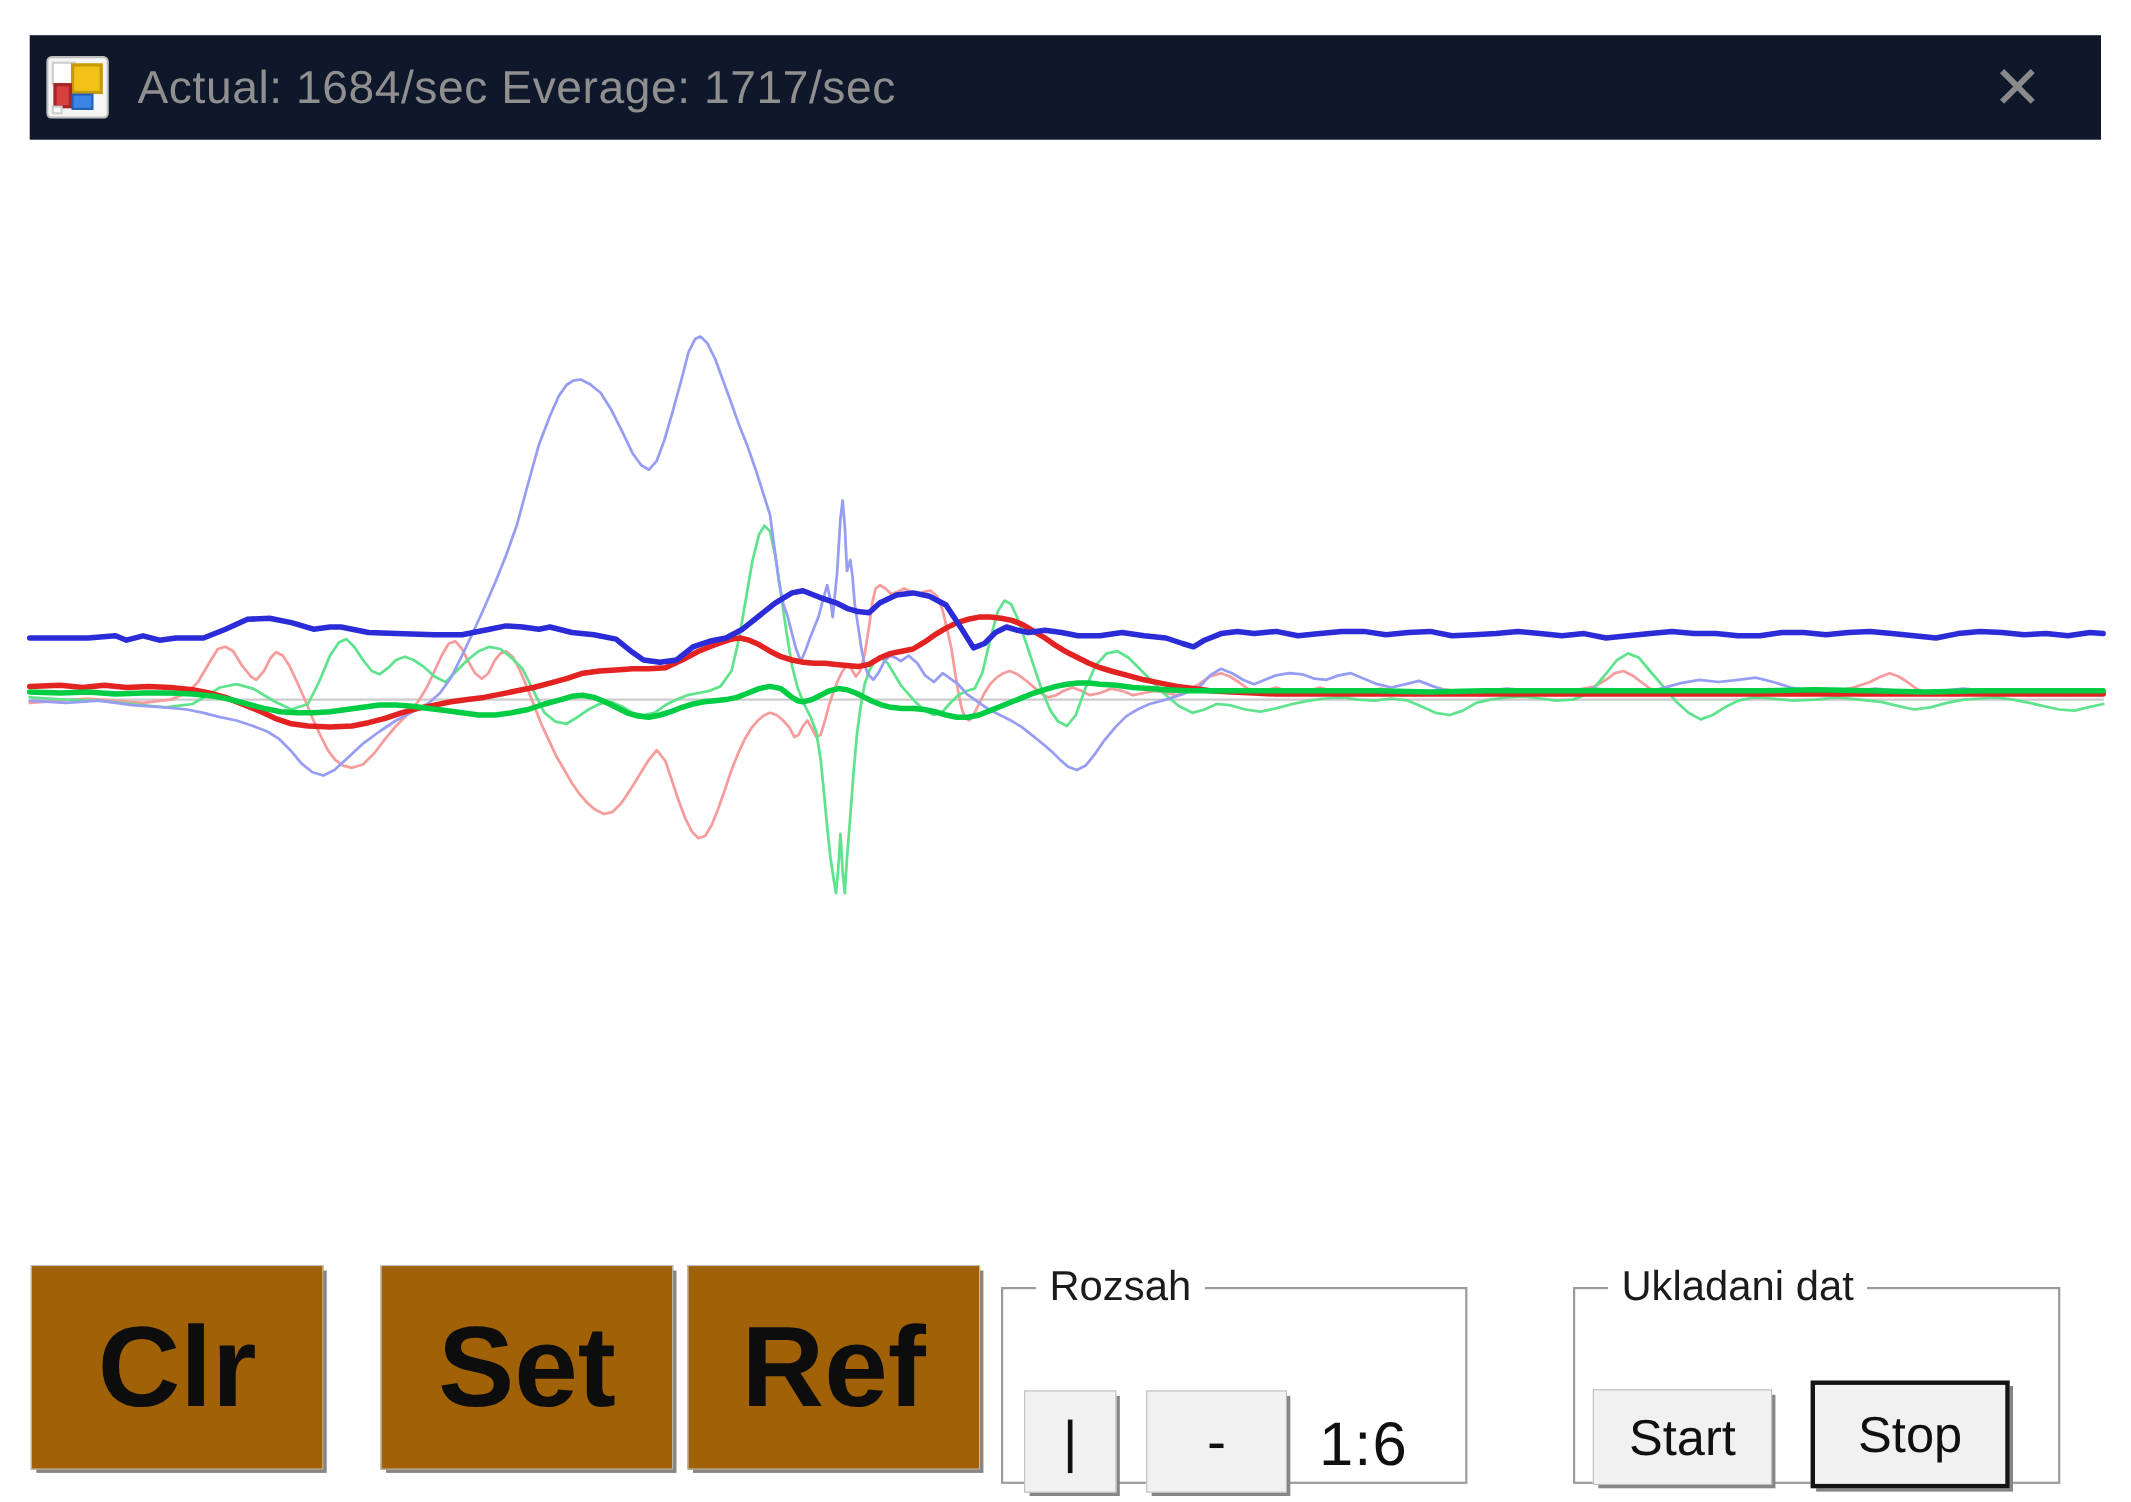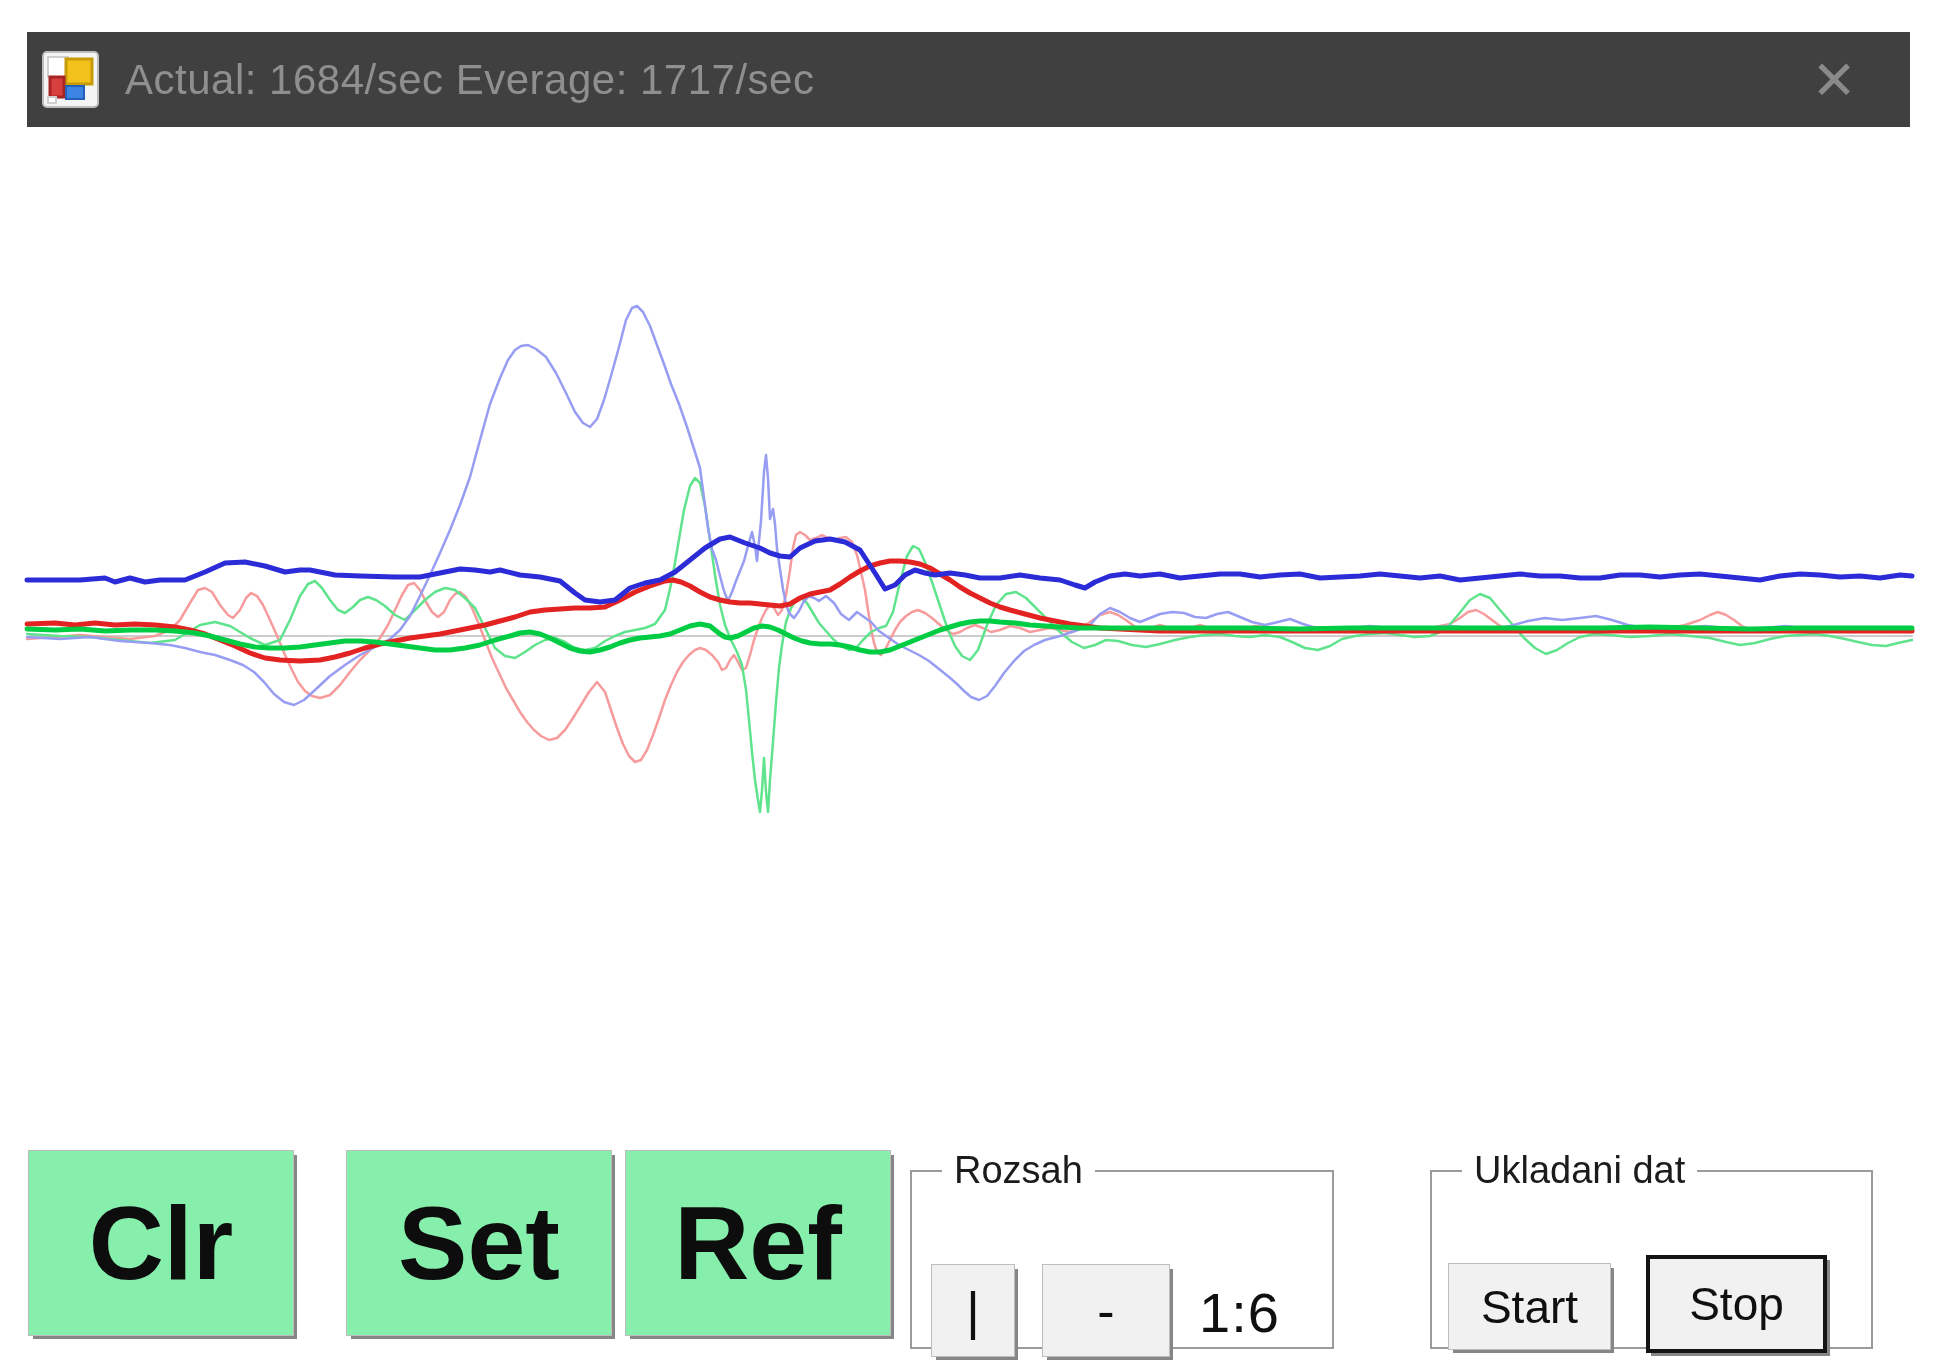--- a/index.html
+++ b/index.html
@@ -4,40 +4,40 @@
 <style>
   html,body{margin:0;padding:0;background:#ffffff;}
   body{
     width:1937px;height:1365px;position:relative;overflow:hidden;
     font-family:"Liberation Sans","DejaVu Sans",sans-serif;
     -webkit-font-smoothing:antialiased;
   }
   
   .titlebar{
     position:absolute;left:27px;top:32px;width:1883px;height:95px;
-    background:#404040;display:flex;align-items:center;z-index:3;
+    background:#0f172a;display:flex;align-items:center;z-index:3;
   }
   .app-icon{margin-left:15px;width:57px;height:57px;flex:0 0 auto;}
   .window-title{
     margin-left:26px;font-size:42px;color:#8f8f8f;letter-spacing:0.5px;
     white-space:nowrap;
   }
   .close-btn{
     position:absolute;right:40px;top:12px;width:72px;height:72px;
     display:flex;align-items:center;justify-content:center;cursor:pointer;
   }
   .close-btn span{
     font-size:54px;color:#8a8a8a;line-height:1;font-weight:400;
   }
   
   #wave-svg{position:absolute;left:0;top:0;width:1937px;height:1365px;z-index:1;}
   
   .big-btn{
     position:absolute;top:1150px;width:266px;height:186px;
-    background:#86efac;border:1px solid #bdbdbd;
+    background:#a16207;border:1px solid #bdbdbd;
     box-shadow:4px 4px 0 -1px #868686;
     display:flex;align-items:center;justify-content:center;
     font-weight:bold;font-size:104px;color:#0d0d0d;z-index:4;cursor:pointer;
     padding:0;
   }
   #btn-clr{left:28px;}
   #btn-set{left:346px;}
   #btn-ref{left:625px;}
   fieldset.groupbox{
     position:absolute;top:1149px;height:200px;margin:0;padding:0;

